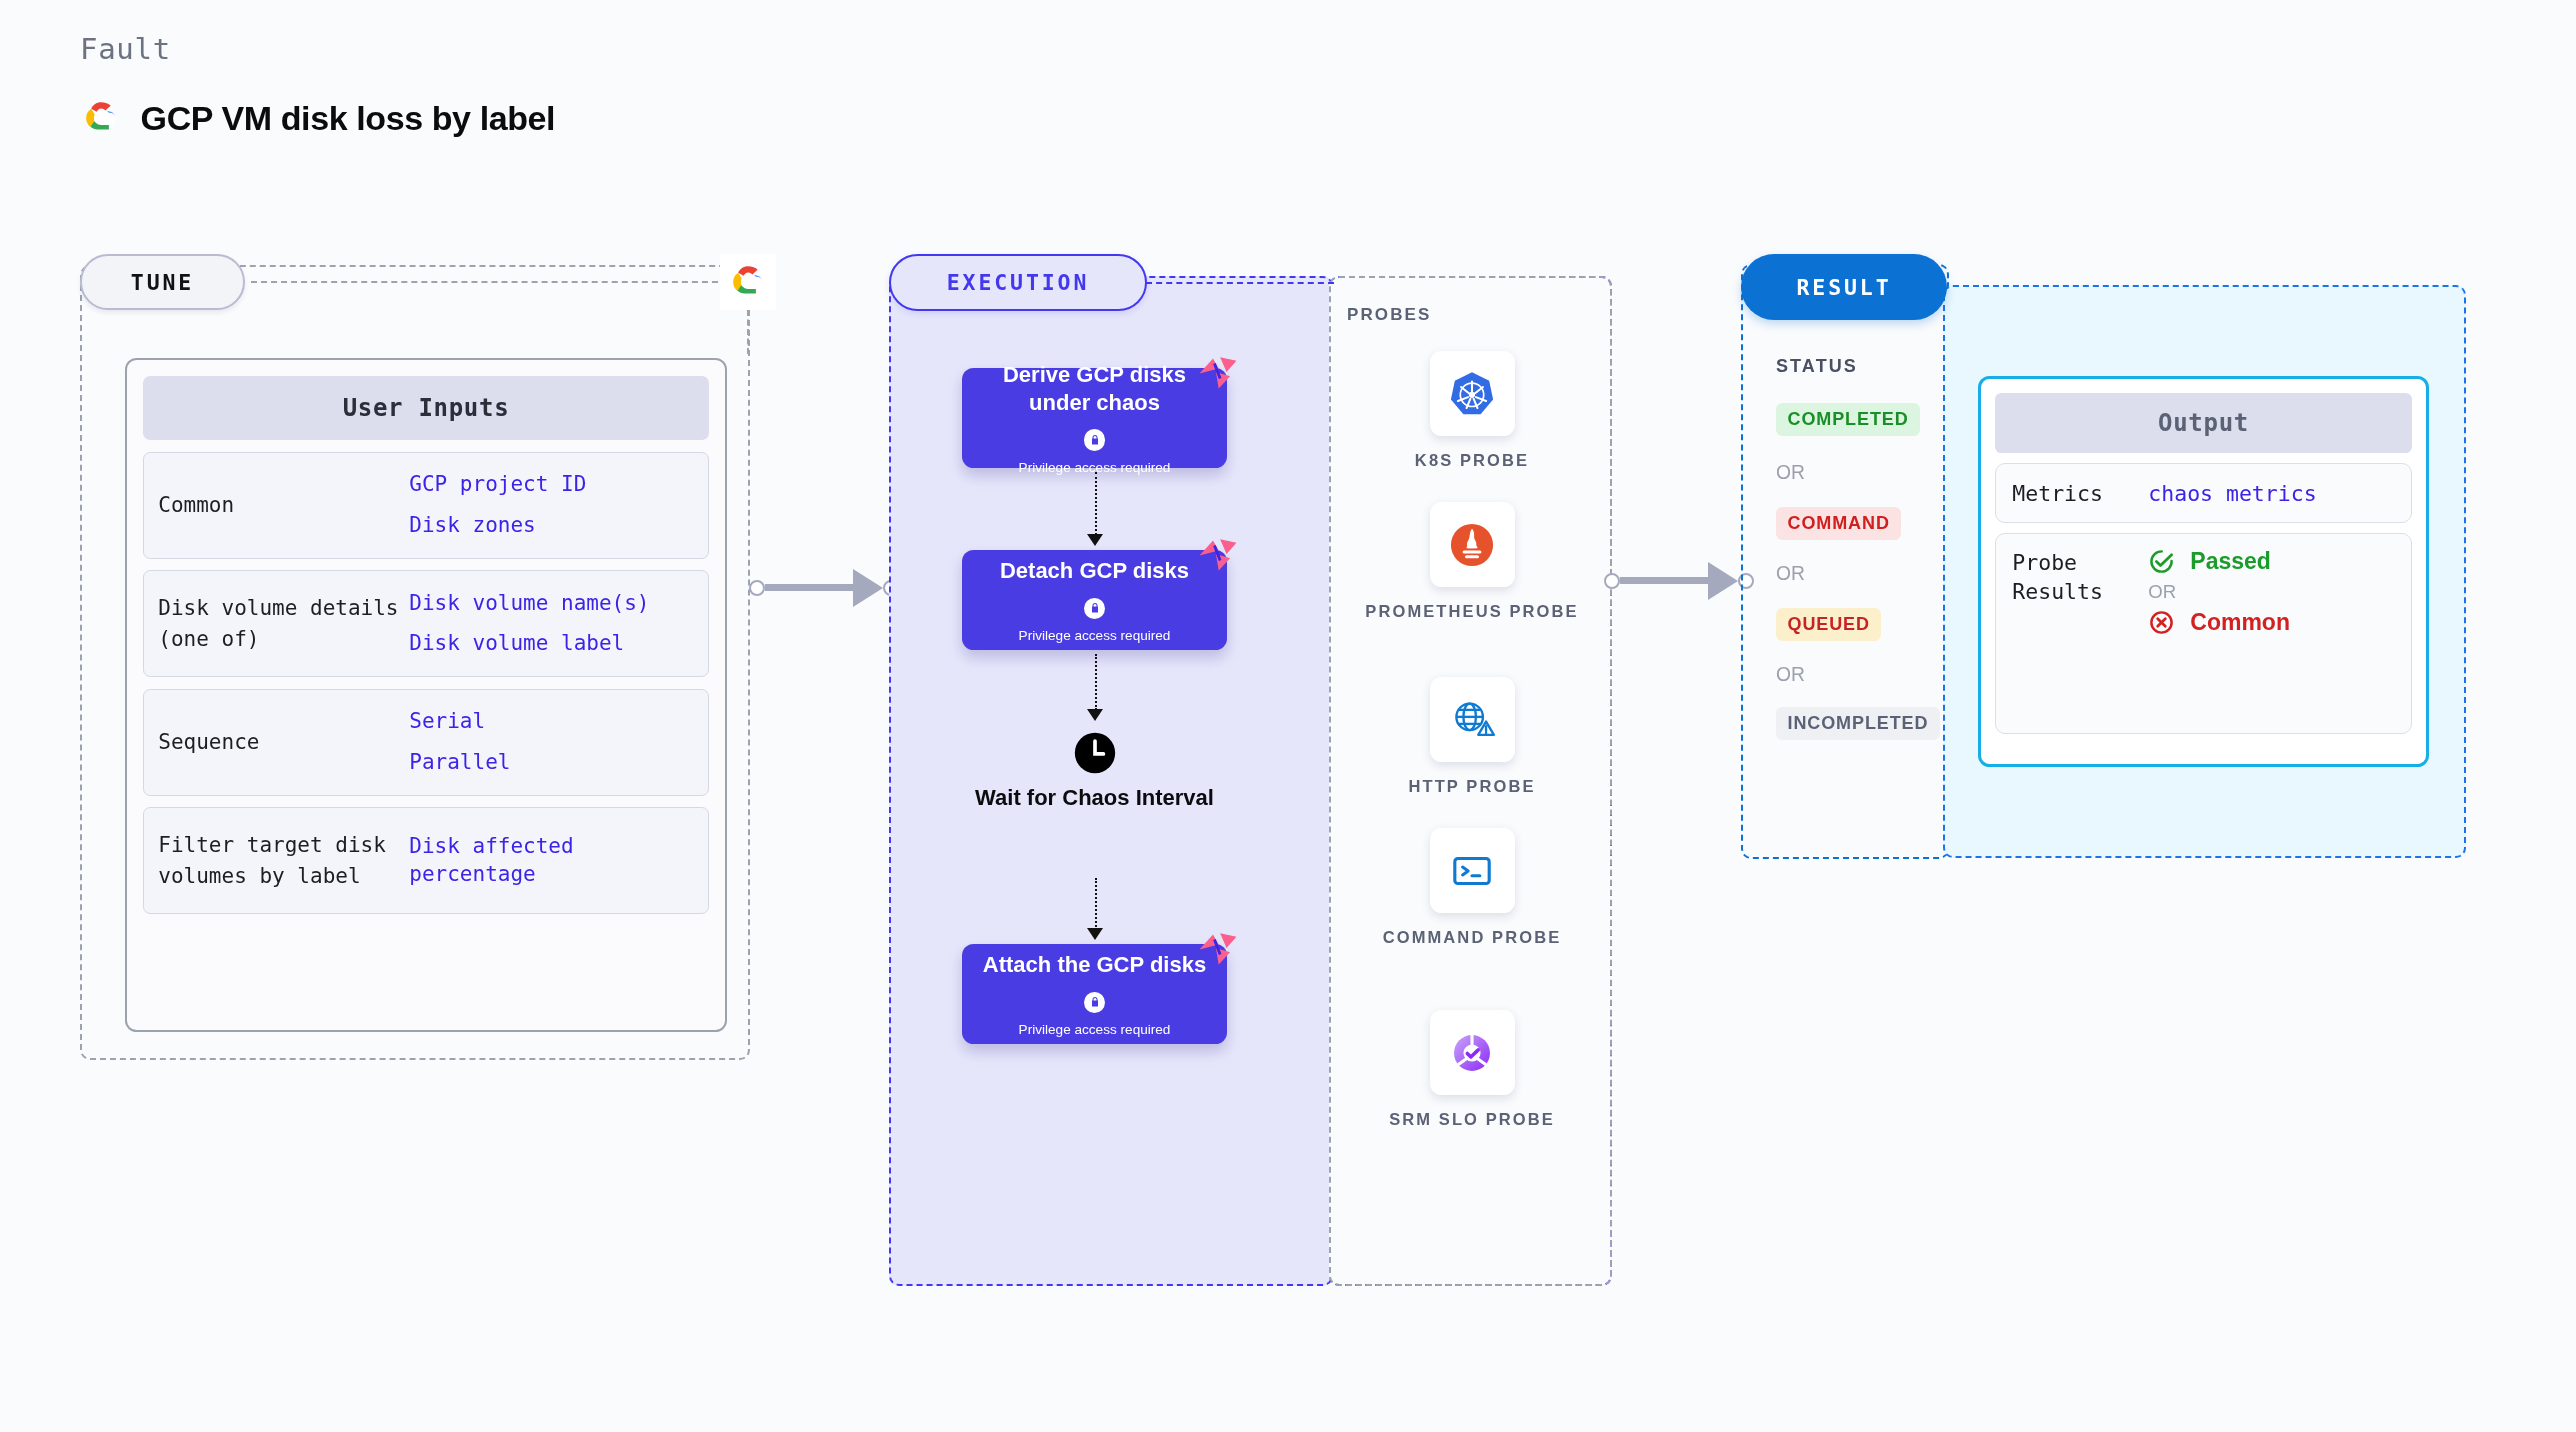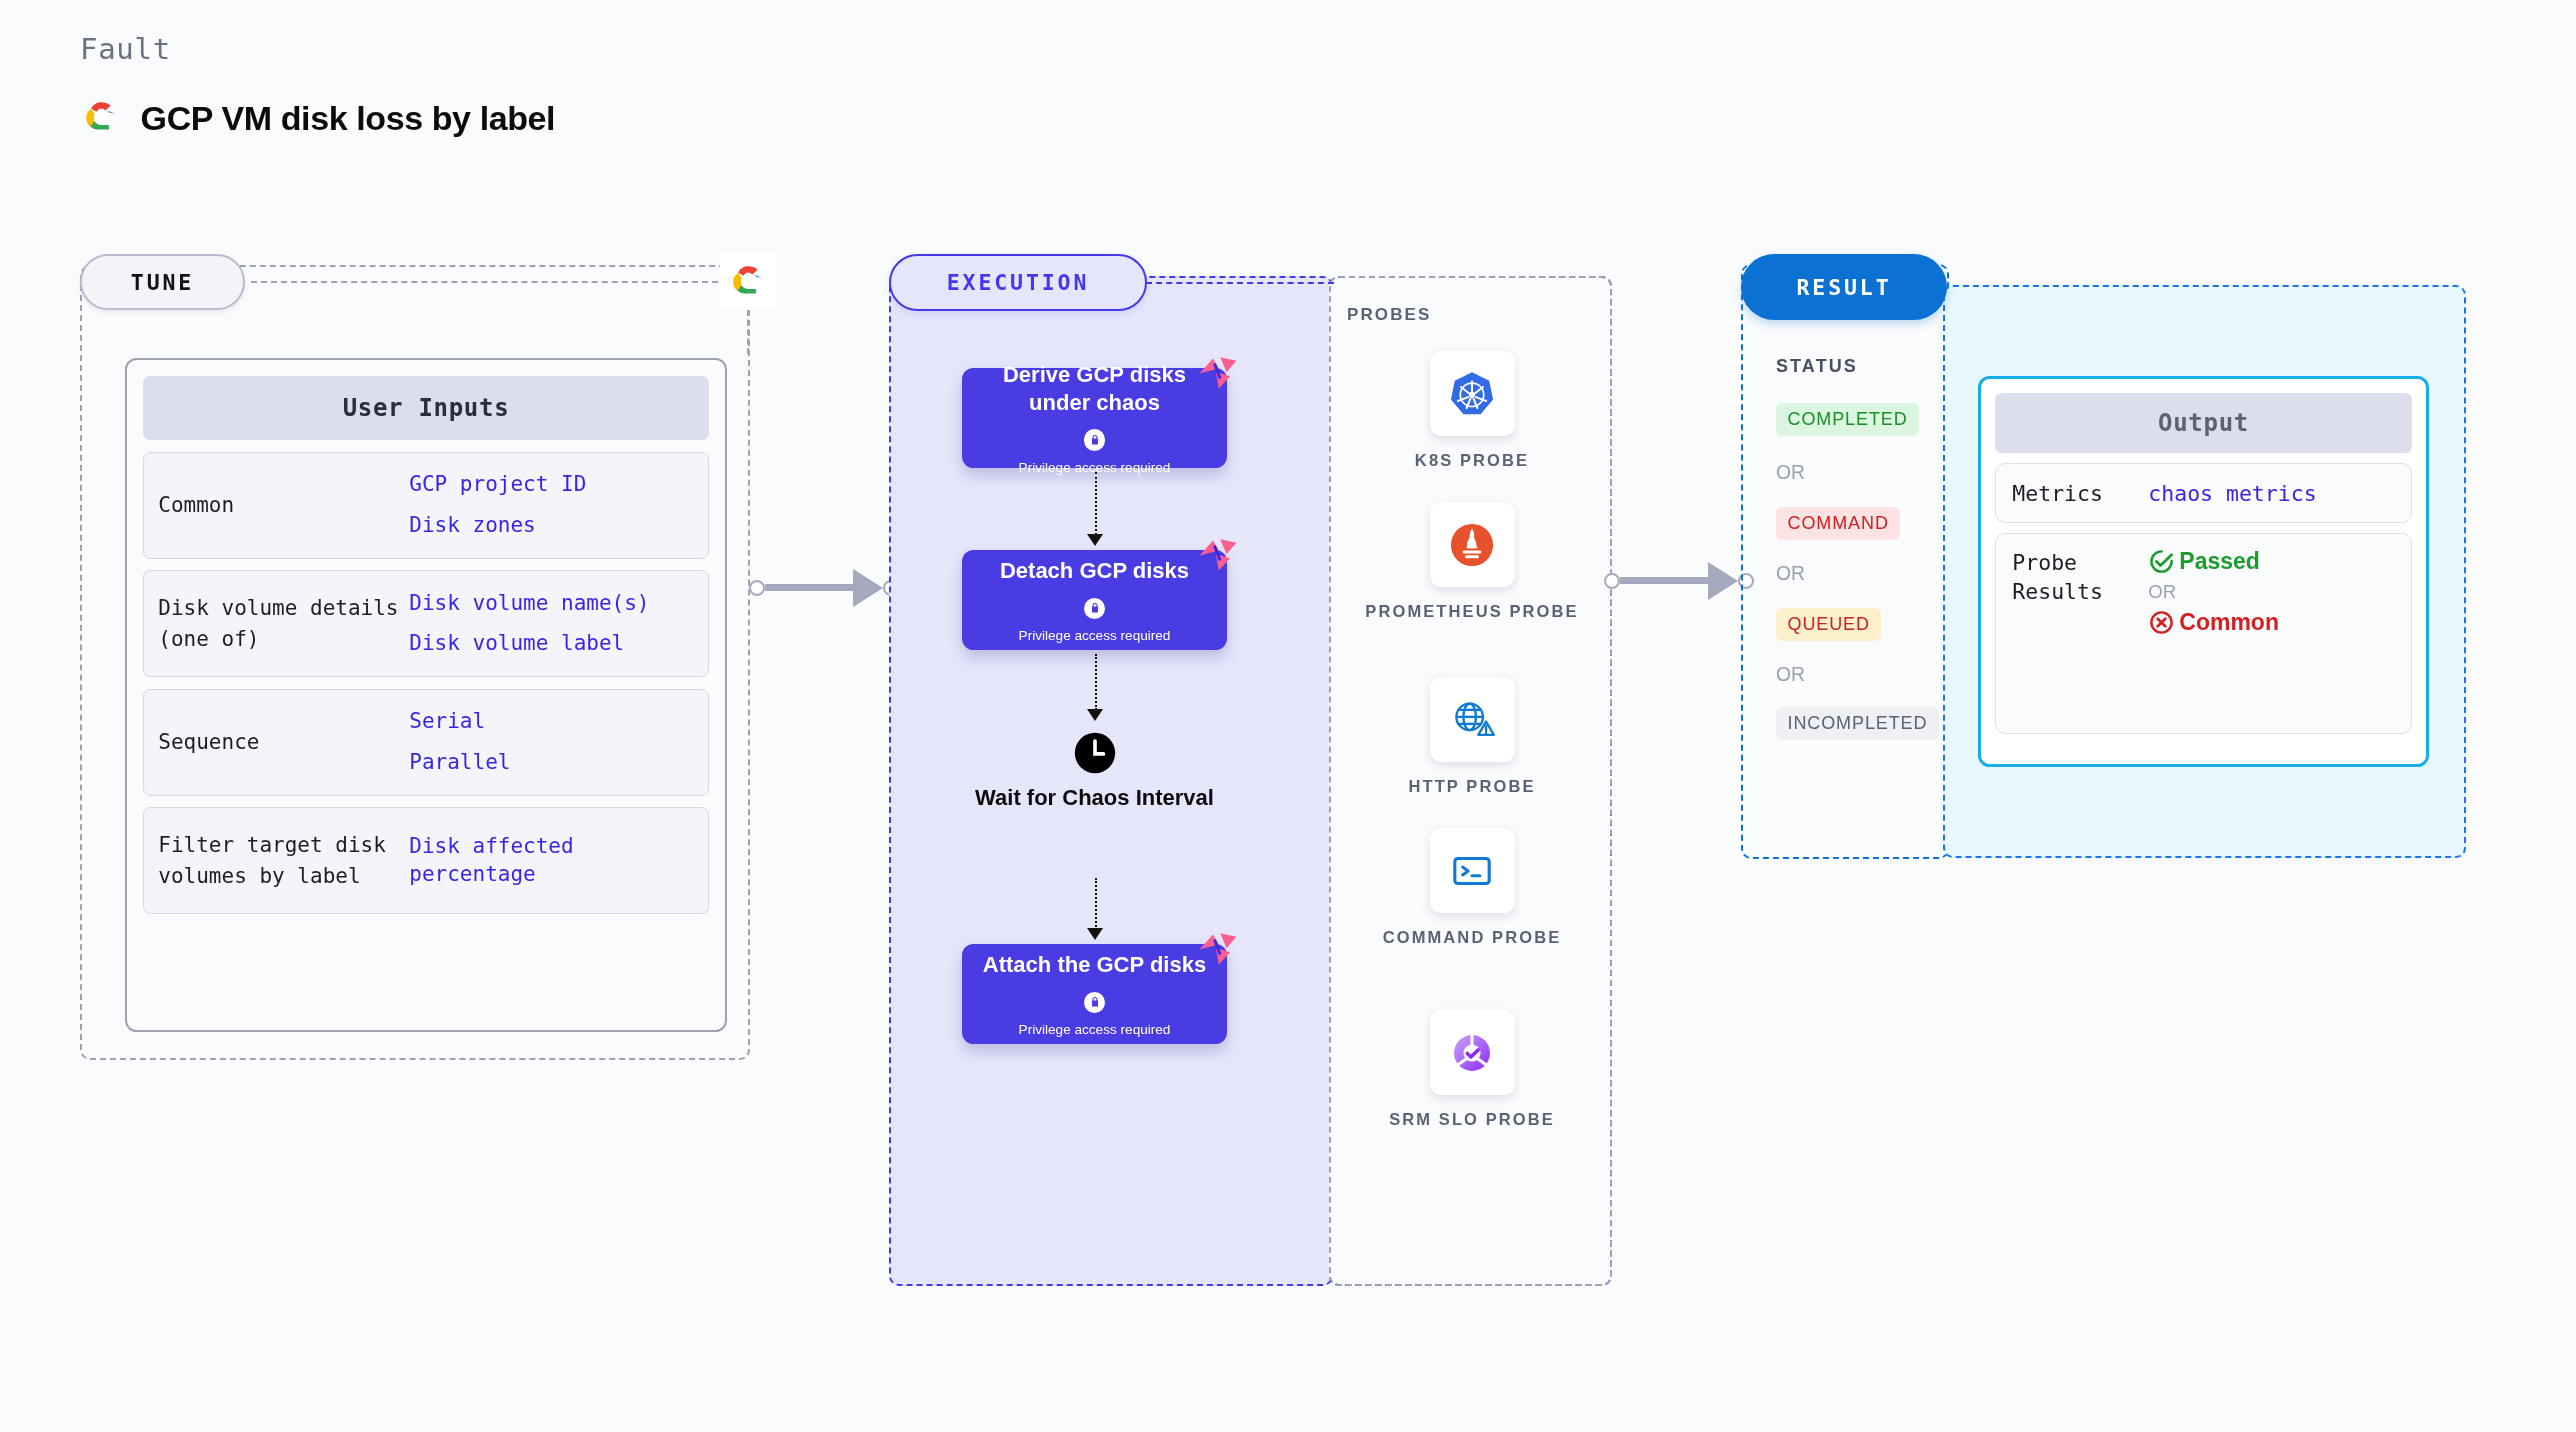--- a/index.html
+++ b/index.html
@@ -120,21 +120,21 @@
                  color: #5b6275; text-align: center; line-height: 1.35; }
   .p1 { left: 1354px; top: 351px; }
   .p2 { left: 1354px; top: 502px; }
   .p3 { left: 1354px; top: 677px; }
   .p4 { left: 1354px; top: 828px; }
   .p5 { left: 1354px; top: 1010px; }
 
   
   .status-title { position: absolute; left: 1776px; top: 356px;
                   font-size: 18px; letter-spacing: 2.1px; font-weight: bold; color: #4a5061; }
-  .badge { position: absolute; border-radius: 6.4px; font-weight: normal; font-size: 18px;
+  .badge { position: absolute; border-radius: 6.4px; font-weight: bold; font-size: 18px;
            letter-spacing: 0.9px; display: flex; align-items: center; padding: 0 11.5px; height: 33px; }
   .b-completed   { left: 1776px; top: 403px; background: #dcf5e0; color: #1a8f27; }
   .b-errored     { left: 1776px; top: 507px; background: #fbe3e3; color: #cf2020; }
   .b-queued      { left: 1776px; top: 608px; background: #fcefcb; color: #c62424; }
   .b-incompleted { left: 1776px; top: 707px; background: #eff0f4; color: #5b6275; }
   .or-txt { position: absolute; font-size: 19.3px; color: #9aa0ae; }
   .or1 { left: 1776px; top: 462px; }
   .or2 { left: 1776px; top: 563px; }
   .or3 { left: 1776px; top: 664px; }
 
@@ -144,21 +144,21 @@
   .out-head { height: 60px; background: #dcdded; border-radius: 6.4px;
               display: flex; align-items: center; justify-content: center;
               font-family: "DejaVu Sans Mono", monospace; font-weight: bold;
               font-size: 24px; color: #5b6275; letter-spacing: 0.7px; }
   .out-row { margin-top: 10px; background: #fafbfd; border: 1.4px solid #dcdee8;
              border-radius: 10px; display: flex; align-items: center; padding: 14.3px 16px; }
   .out-row .lbl { width: 136px; font-family: "DejaVu Sans Mono", monospace;
                   font-size: 21.5px; color: #1c1e24; line-height: 1.35; }
   .out-row .val { font-family: "DejaVu Sans Mono", monospace; font-size: 21.5px; color: #3b24e8; }
   .pr-stack { display: flex; flex-direction: column; gap: 5.7px; }
-  .pr-line { display: flex; align-items: center; gap: 4px; font-size: 23px; font-weight: bold; }
+  .pr-line { display: flex; align-items: center; gap: 15px; font-size: 23px; font-weight: bold; }
   .pr-pass { color: #1a9c2a; }
   .pr-fail { color: #d32020; }
   .pr-or { font-size: 18.6px; color: #9aa0ae; font-weight: normal; }
 
   
   .conn { position: absolute; height: 29px; display: flex; align-items: center; }
   .conn .dot { width: 16px; height: 16px; border-radius: 50%; background: #fff;
                border: 2.9px solid #a5a9bd; flex: none; }
   .conn .bar { height: 7.2px; background: #a5a9bd; flex: 1; }
   .conn .tip { width: 0; height: 0; border-top: 19.3px solid transparent;

